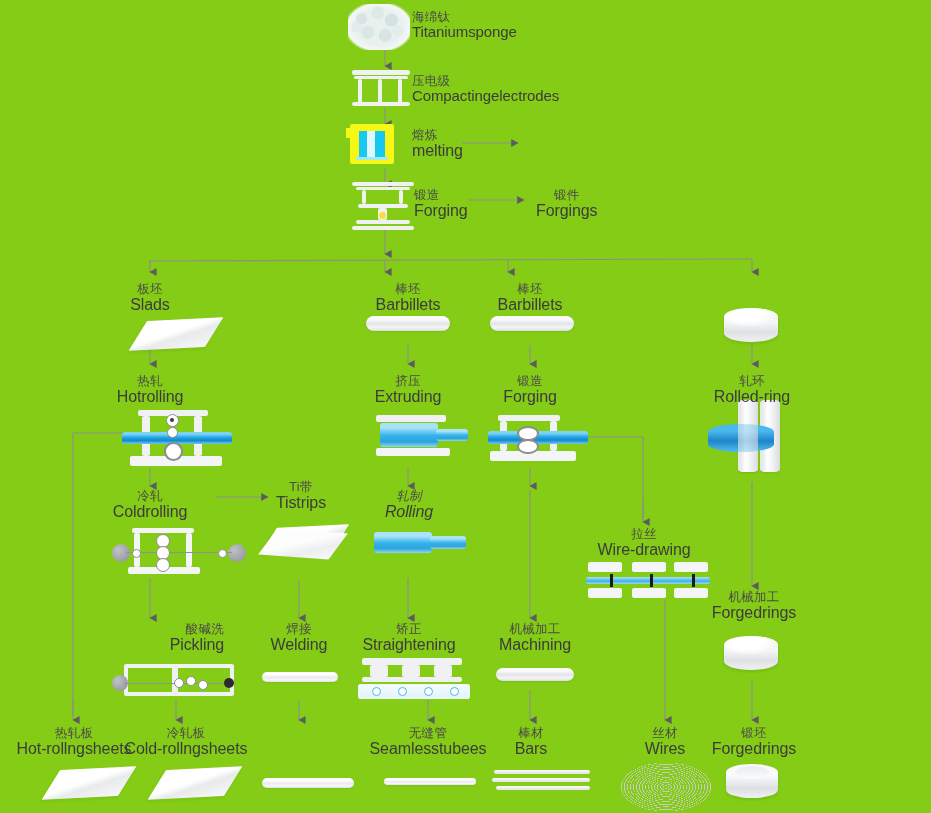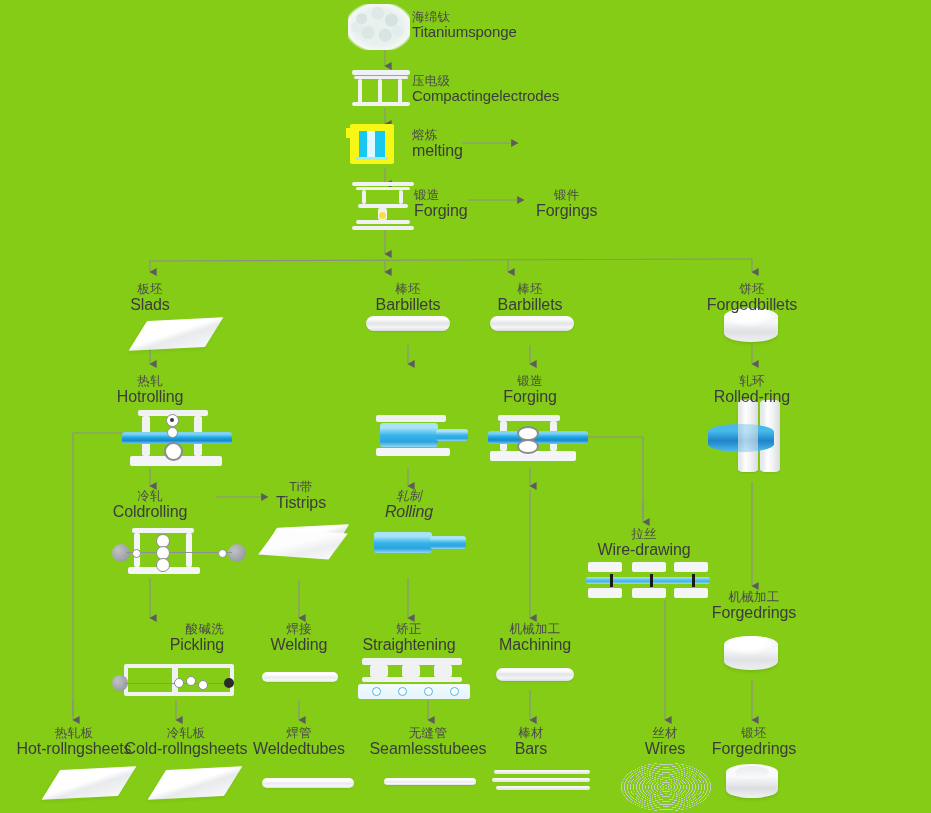--- a/index.html
+++ b/index.html
@@ -491,30 +491,30 @@
   <div class="node" style="left:348px; top:282px; width:120px;">
     <span class="cn">棒坯</span>
     <span class="en big">Barbillets</span>
   </div>
 
   <div class="node" style="left:470px; top:282px; width:120px;">
     <span class="cn">棒坯</span>
     <span class="en big">Barbillets</span>
   </div>
 
-  <div class="node" style="left:688px; top:282px; width:128px;">
-    <span class="cn">饼坯</span>
-    <span class="en big">Forgedbillets</span>
-  </div>
 
   <div class="node" style="left:96px; top:374px; width:108px;">
     <span class="cn">热轧</span>
     <span class="en big">Hotrolling</span>
   </div>
 
+  <div class="node" style="left:354px; top:374px; width:108px;">
+    <span class="cn">挤压</span>
+    <span class="en big">Extruding</span>
+  </div>
 
   <div class="node" style="left:478px; top:374px; width:104px;">
     <span class="cn">锻造</span>
     <span class="en big">Forging</span>
   </div>
 
   <div class="node" style="left:694px; top:374px; width:116px;">
     <span class="cn">轧环</span>
     <span class="en big">Rolled-ring</span>
   </div>
@@ -567,24 +567,20 @@
   <div class="node" style="left:6px; top:726px; width:136px;">
     <span class="cn">热轧板</span>
     <span class="en big">Hot-rollngsheets</span>
   </div>
 
   <div class="node" style="left:112px; top:726px; width:148px;">
     <span class="cn">冷轧板</span>
     <span class="en big">Cold-rollngsheets</span>
   </div>
 
-  <div class="node" style="left:245px; top:726px; width:108px;">
-    <span class="cn">焊管</span>
-    <span class="en big">Weldedtubes</span>
-  </div>
 
   <div class="node" style="left:362px; top:726px; width:132px;">
     <span class="cn">无缝管</span>
     <span class="en big">Seamlesstubees</span>
   </div>
 
   <div class="node" style="left:490px; top:726px; width:82px;">
     <span class="cn">棒材</span>
     <span class="en big">Bars</span>
   </div>

